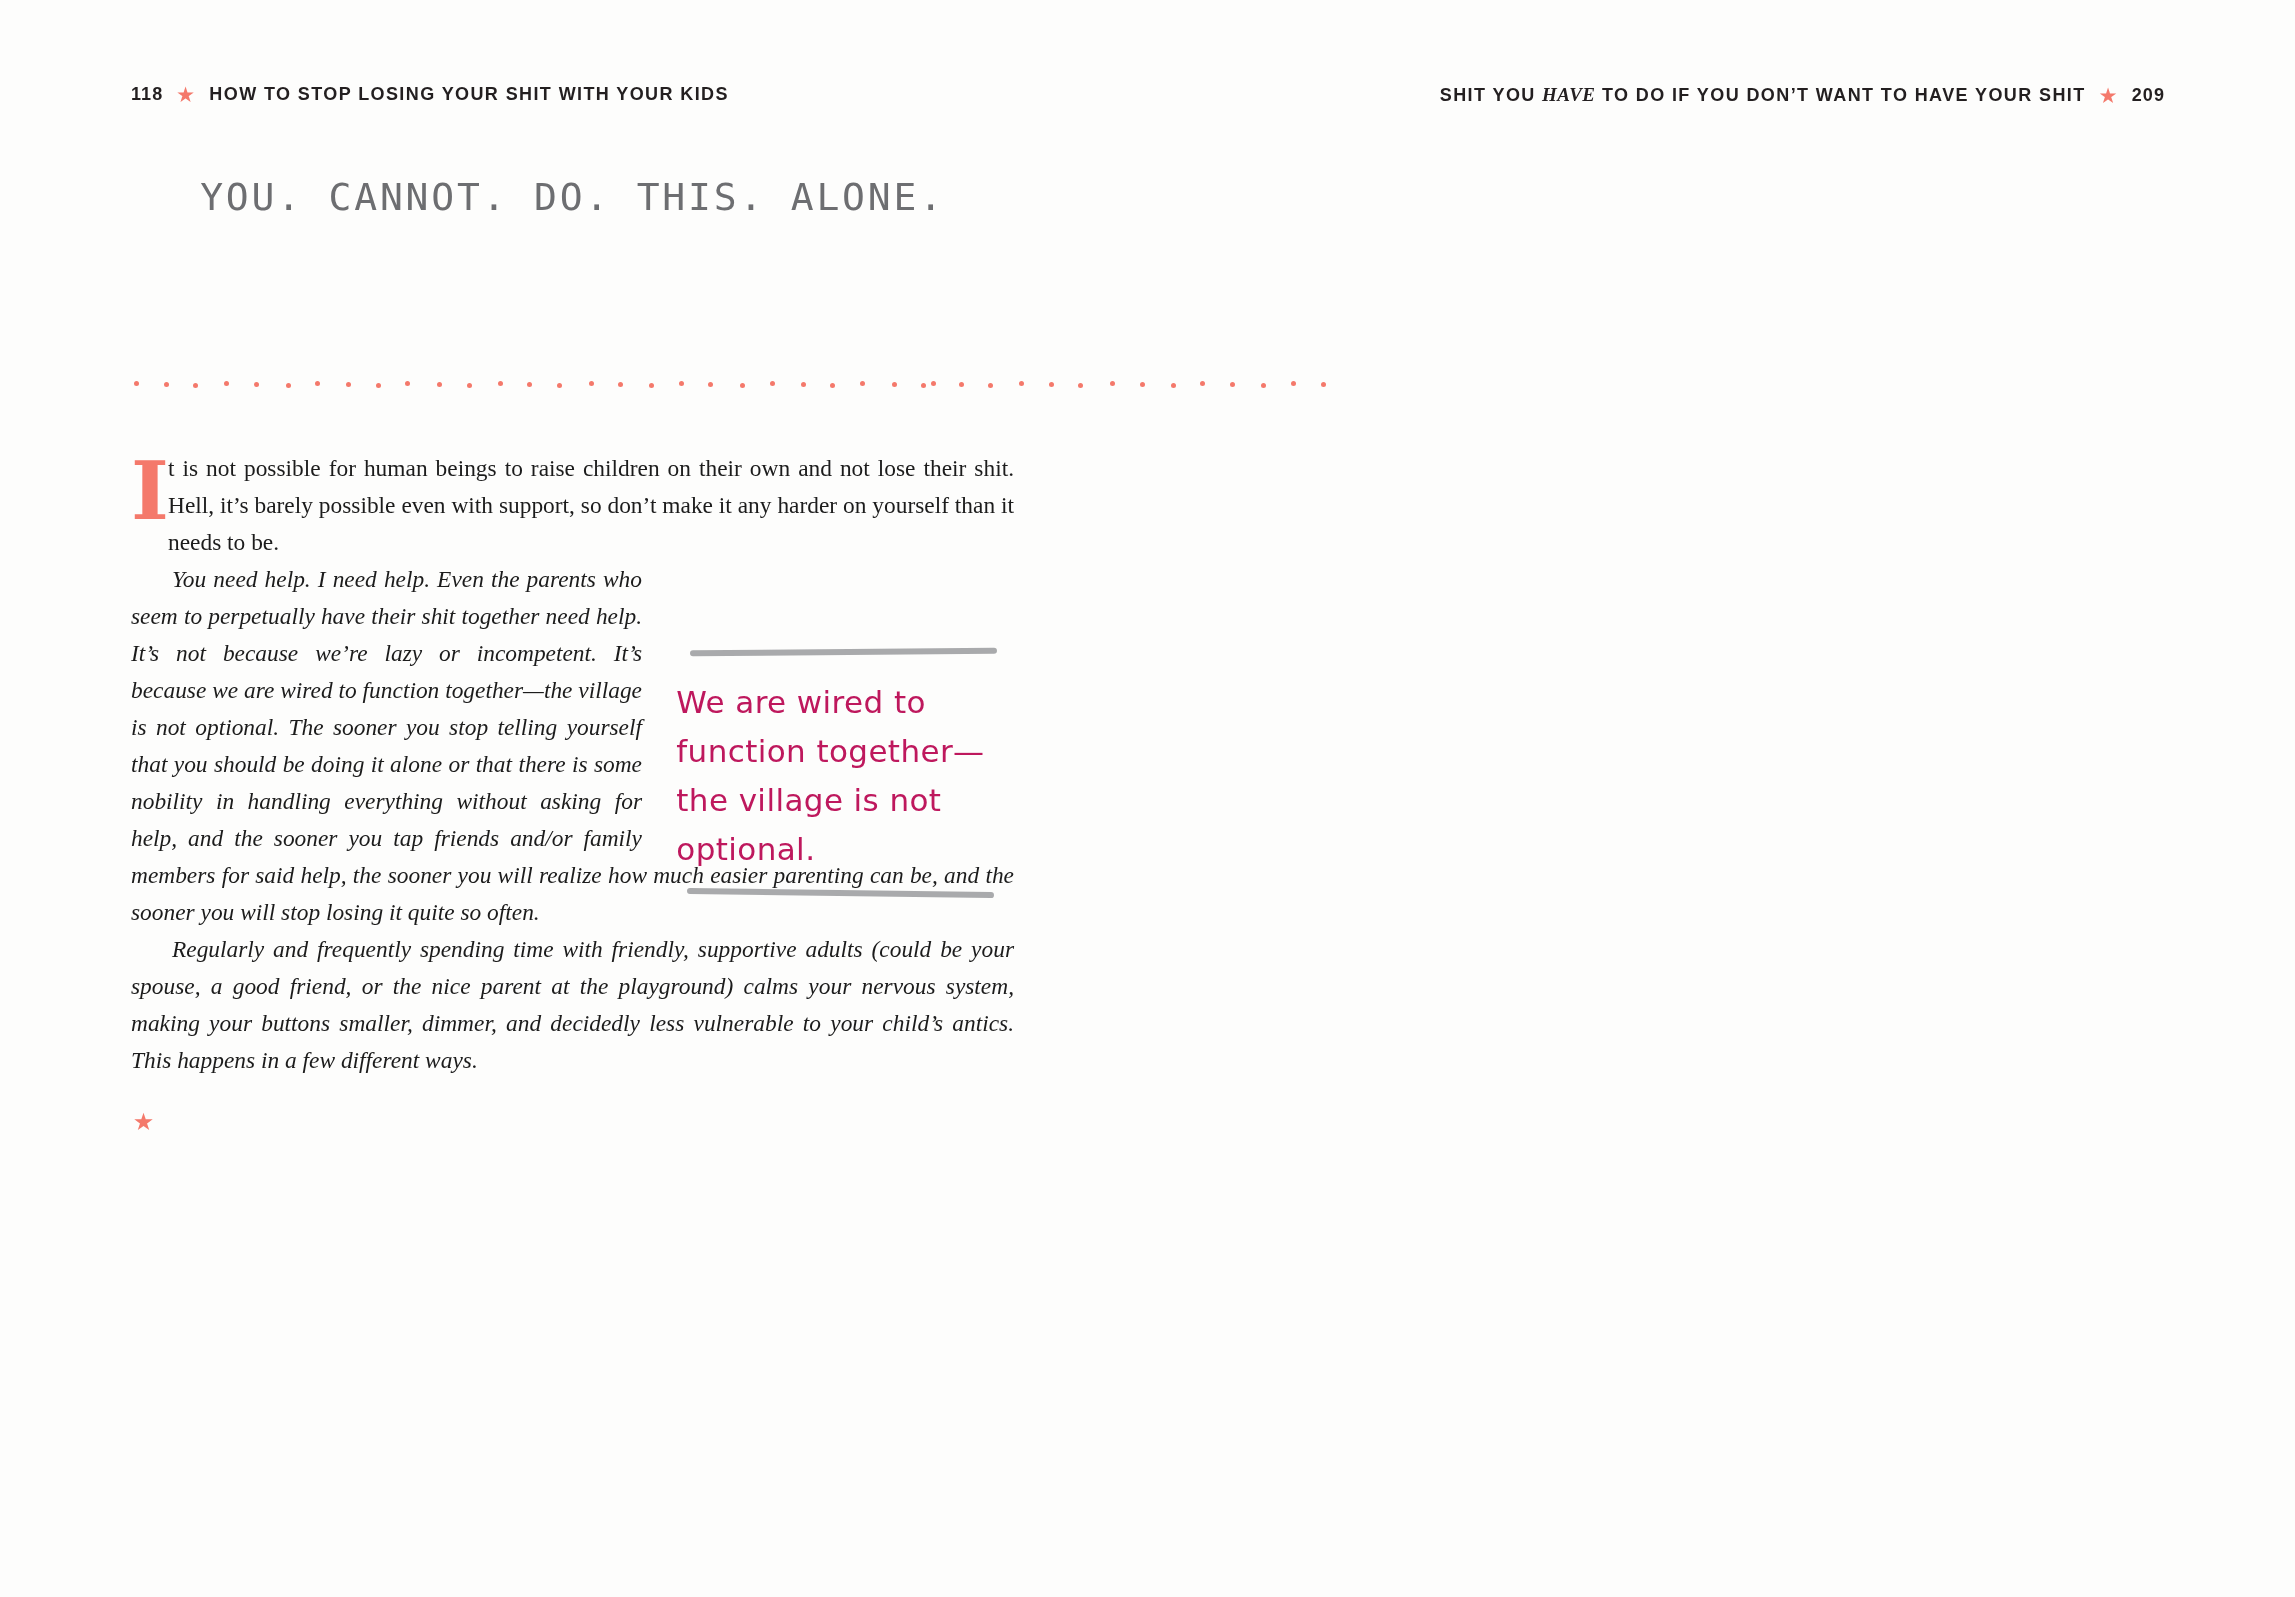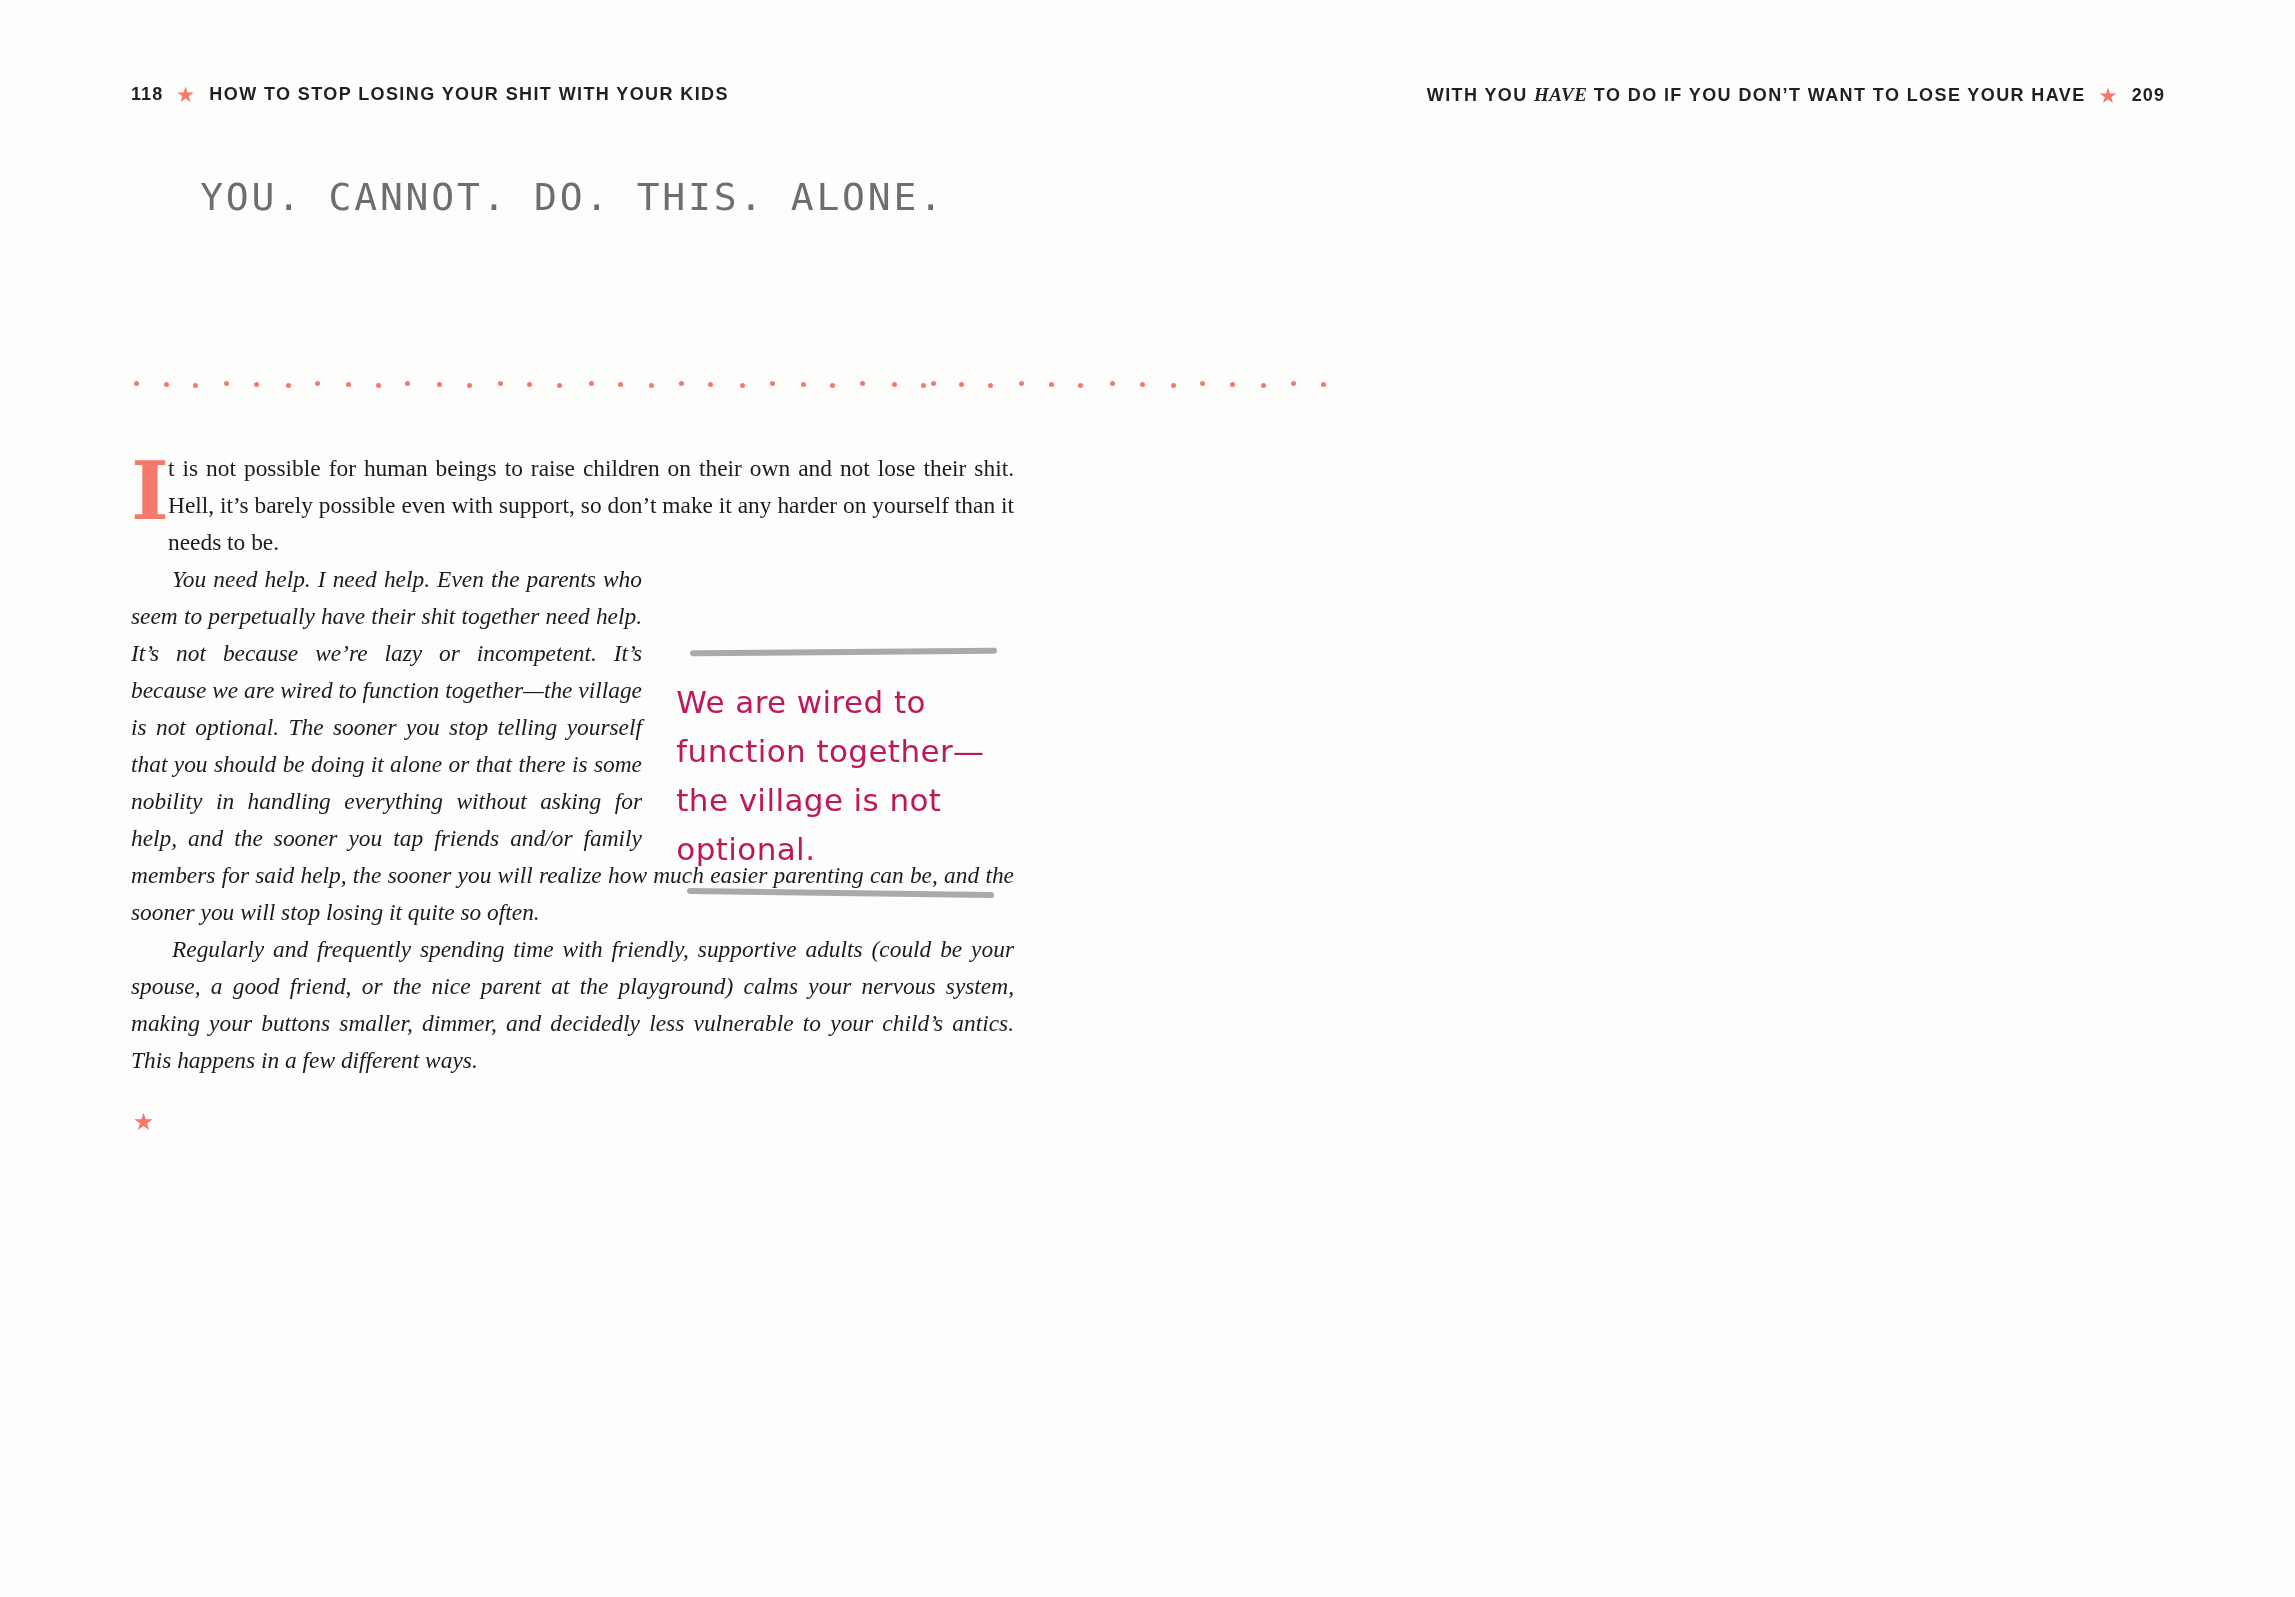--- a/index.html
+++ b/index.html
@@ -264,19 +264,19 @@
       <div class="pq-rule top"></div>
       <div class="pq-text">We are wired to function together—the village is not optional.</div>
       <div class="pq-rule bottom"></div>
     </div>
 
   </div>
 
   <div class="page page-right">
 
     <div class="runhead runhead-right">
-      <span>WITH YOU </span><em>HAVE</em><span> TO DO IF YOU DON’T WANT TO LOSE YOUR HAVE</span><span class="sep"><span class="star">★</span></span><span class="folio">209</span>
+      <span>SHIT YOU </span><em>HAVE</em><span> TO DO IF YOU DON’T WANT TO HAVE YOUR SHIT</span><span class="sep"><span class="star">★</span></span><span class="folio">209</span>
     </div>
 
   </div>
 
 </div>
 
 
 </body></html>

